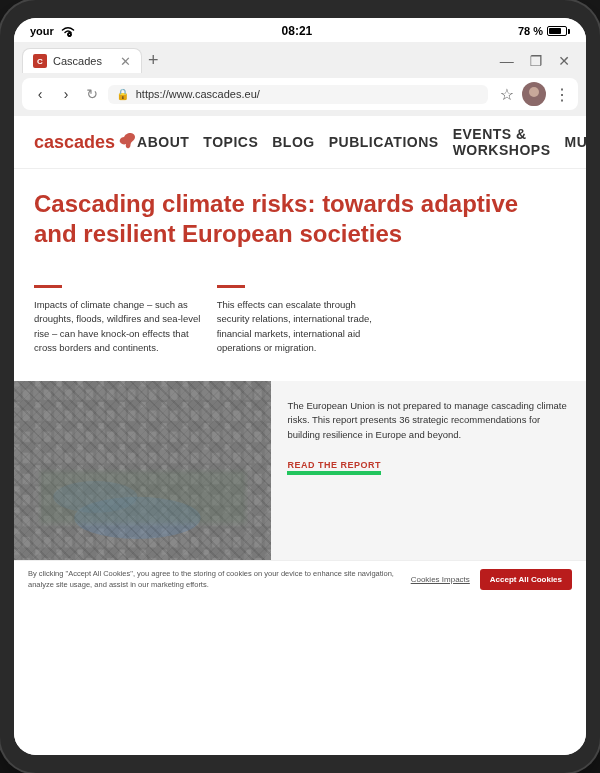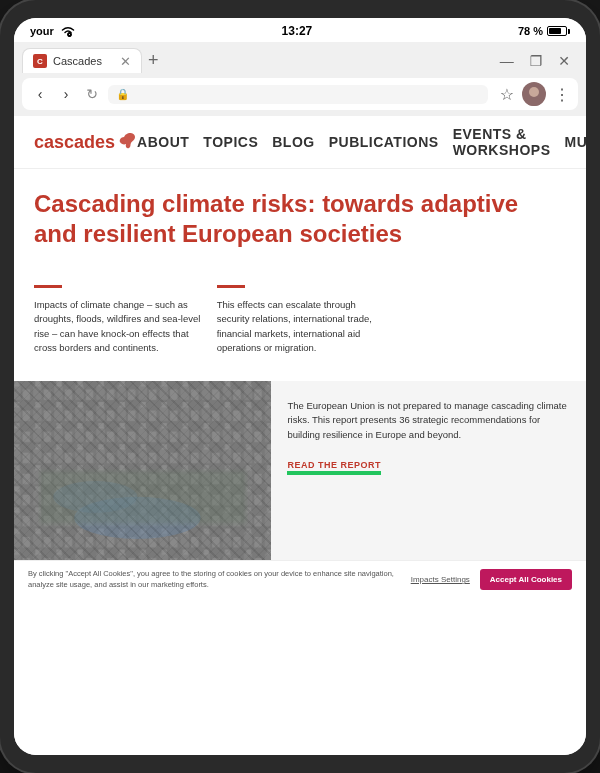--- a/index.html
+++ b/index.html
@@ -414,21 +414,21 @@
     .cookie-settings-btn {
       font-size: 8px;
       color: #555;
       white-space: nowrap;
       cursor: pointer;
       font-weight: 500;
       text-decoration: underline;
     }
 
     .cookie-accept-btn {
-      background: #be185d;
+      background: #b91c1c;
       color: white;
       font-size: 8px;
       font-weight: 700;
       padding: 6px 10px;
       border-radius: 3px;
       white-space: nowrap;
       cursor: pointer;
     }
 
   </style>
@@ -441,21 +441,21 @@
     <div class="status-bar">
       <div class="status-left">
         <span>your</span>
 
         <svg width="16" height="12" viewBox="0 0 16 12">
           <path d="M8 9.5 a1.5 1.5 0 1 1 0 .01" stroke="#000" stroke-width="2" fill="none"></path>
           <path d="M5 7.5 Q8 4.5 11 7.5" stroke="#000" stroke-width="1.5" fill="none" stroke-linecap="round"></path>
           <path d="M2.5 5 Q8 0.5 13.5 5" stroke="#000" stroke-width="1.5" fill="none" stroke-linecap="round"></path>
         </svg>
       </div>
-      <div class="status-center">13:27</div>
+      <div class="status-center">08:21</div>
       <div class="status-right">
         <span>78 %</span>
         <div class="battery-icon">
           <div class="battery-body">
             <div class="battery-fill"></div>
           </div>
           <div class="battery-tip"></div>
         </div>
       </div>
     </div>
@@ -476,20 +476,21 @@
           <span class="win-btn">✕</span>
         </div>
       </div>
 
       <div class="browser-nav">
         <span class="nav-btn active">‹</span>
         <span class="nav-btn active">›</span>
         <span class="nav-btn">↻</span>
         <div class="address-bar-container">
           <span class="address-lock">🔒</span>
+          <span class="address-text">https://www.cascades.eu/</span>
         </div>
         <div class="nav-right-icons">
           <span class="nav-icon">☆</span>
           <div class="avatar-circle">
             <svg width="24" height="24" viewBox="0 0 24 24">
               <circle cx="12" cy="10" r="5" fill="#c8a89a"></circle>
               <ellipse cx="12" cy="22" rx="9" ry="6" fill="#8B6969"></ellipse>
             </svg>
           </div>
           <span class="nav-icon">⋮</span>
@@ -550,19 +551,19 @@
           </div>
         </div>
         <div class="feature-text">
           <p class="feature-desc">The European Union is not prepared to manage cascading climate risks. This report presents 36 strategic recommendations for building resilience in Europe and beyond.</p>
           <span class="read-link">READ THE REPORT</span>
         </div>
       </div>
 
       <div class="cookie-banner">
         <p class="cookie-text">By clicking "Accept All Cookies", you agree to the storing of cookies on your device to enhance site navigation, analyze site usage, and assist in our marketing efforts.</p>
-        <span class="cookie-settings-btn">Impacts Settings</span>
+        <span class="cookie-settings-btn">Cookies Impacts</span>
         <div class="cookie-accept-btn">Accept All Cookies</div>
       </div>
 
     </div>
   </div>
 </div>
 
 </body></html>

